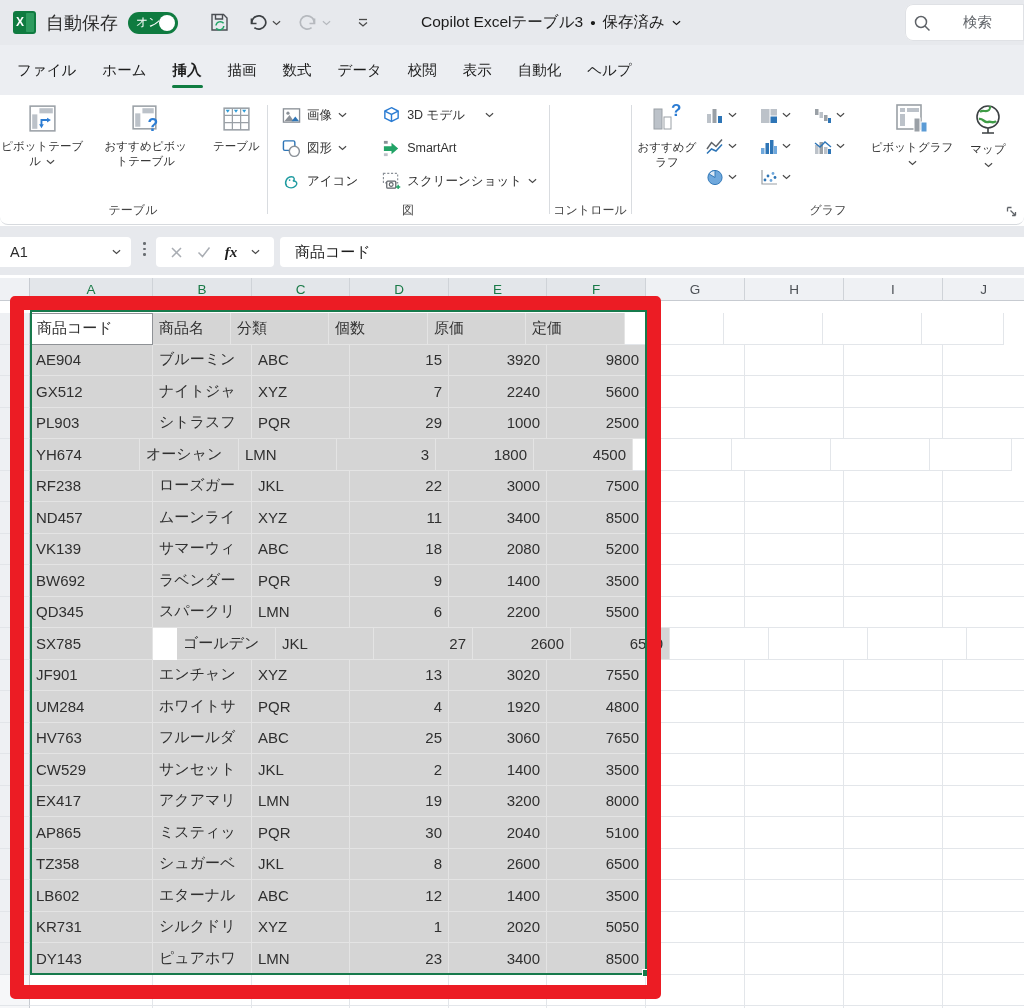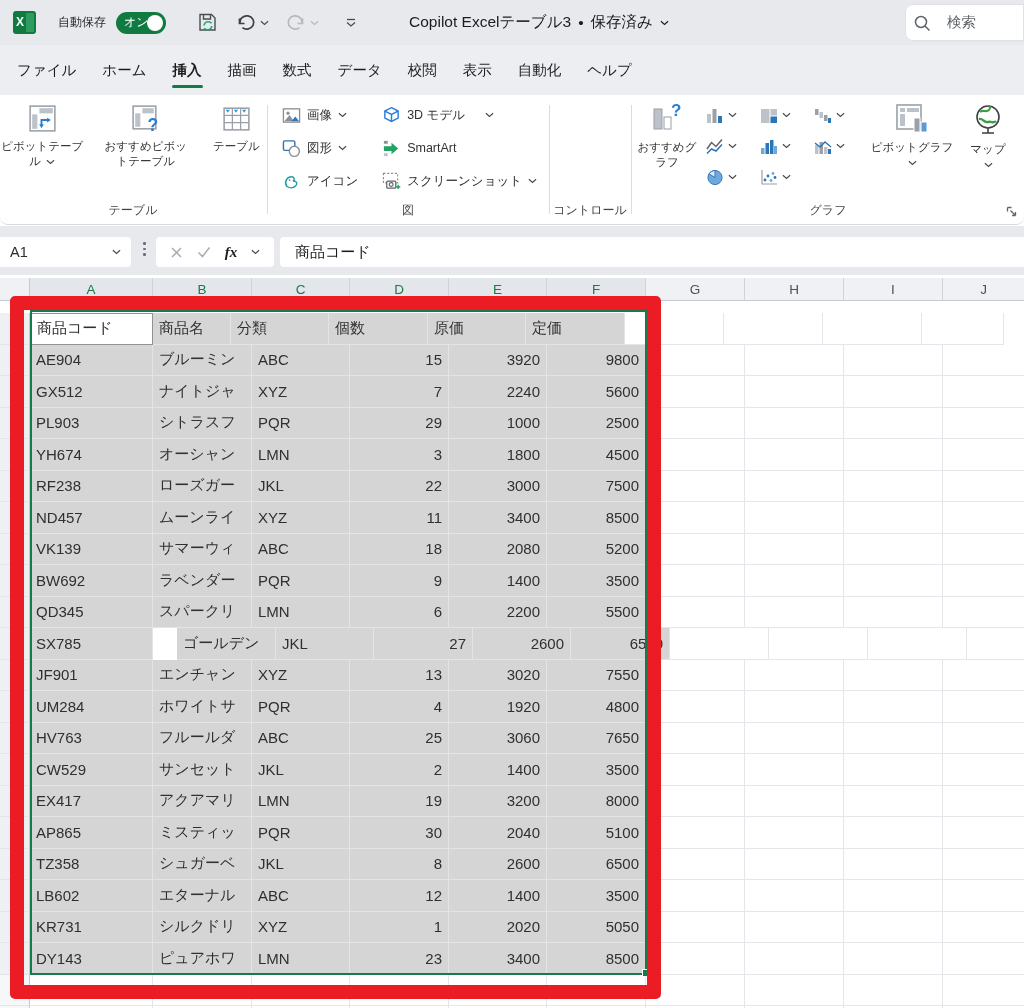--- a/index.html
+++ b/index.html
@@ -6,29 +6,29 @@
   html,body{width:1024px;height:1008px;overflow:hidden}
   body{position:relative;font-family:"Liberation Sans",sans-serif;background:#fff;color:#2b2b2b}
   svg{display:block}
   .chev{width:9px;height:6px;flex:0 0 auto}
 
   
   .titlebar{position:absolute;top:0;left:0;right:0;height:45px;background:#e7e9ed;display:flex;align-items:center}
   .xl-logo{width:23px;height:23px;margin-left:13px;border-radius:3px;background:#0f7b40;position:relative;flex:0 0 auto}
   .xl-logo .strip{position:absolute;right:2px;top:2px;bottom:2px;width:8px;background:#2e9b5f;border-radius:1px}
   .xl-logo .x{position:absolute;left:3px;top:4px;color:#fff;font-weight:bold;font-size:12px}
-  .autosave-label{margin-left:22px;font-size:12px}
+  .autosave-label{margin-left:10px;font-size:18px}
   .toggle{margin-left:10px;width:50px;height:22px;border-radius:11px;background:#0f7b40;display:flex;align-items:center;position:relative;cursor:default}
   .toggle .t-label{color:#fff;font-size:12px;margin-left:8px}
   .toggle .knob{position:absolute;right:3px;top:3px;width:16px;height:16px;border-radius:50%;background:#fff}
   .qat{display:flex;align-items:center}
   .qat-btn{margin-left:16px;display:flex;align-items:center;gap:3px}
   .doc-title{margin-left:52px;display:flex;align-items:center;gap:7px;font-size:15.5px;color:#1c1c1c;white-space:nowrap}
   .search-box{position:absolute;right:0;top:4px;width:119px;height:37px;background:#fff;border-radius:8px 0 0 8px;display:flex;align-items:center;box-shadow:0 0 0 1px #dfe1e5 inset}
-  .search-box .ph{color:#5f6368;font-size:14.5px;margin-left:0}
+  .search-box .ph{color:#5f6368;font-size:14.5px;margin-left:16px}
 
   
   .tabrow{position:absolute;top:45px;left:0;right:0;height:50px;background:#eceef2;display:flex;align-items:stretch;padding-left:4px}
   .tab{padding:0 13px;display:flex;align-items:center;font-size:14.5px;color:#1c1c1c;position:relative;white-space:nowrap}
   .tab.active{font-weight:bold}
   .tab.active::after{content:"";position:absolute;left:12px;right:12px;bottom:7px;height:3px;border-radius:2px;background:#107c41}
 
   
   .ribbon{position:absolute;top:95px;left:0;right:0;height:130px;background:#fff;border-bottom:1px solid #d7dade;border-radius:0 0 8px 8px}
   .rgroup{position:absolute;top:0;bottom:0}
@@ -488,21 +488,21 @@
         <div class="cell sel numr" style="width: 99px;">29</div>
         <div class="cell sel numr" style="width: 98px;">1000</div>
         <div class="cell sel numr" style="width: 99px;">2500</div>
         <div class="cell" style="width: 99px;"></div>
         <div class="cell" style="width: 99px;"></div>
         <div class="cell" style="width: 99px;"></div>
         <div class="cell" style="width: 82px;"></div>
       </div>
       <div class="grow">
         <div class="rowhdr sel">5</div>
-        <div class="cell sel" style="width: 123px;">YH674</div>
+        <div class="cell sel" style="width: 110px;">YH674</div>
         <div class="cell sel" style="width: 99px;">オーシャン</div>
         <div class="cell sel" style="width: 98px;">LMN</div>
         <div class="cell sel numr" style="width: 99px;">3</div>
         <div class="cell sel numr" style="width: 98px;">1800</div>
         <div class="cell sel numr" style="width: 99px;">4500</div>
         <div class="cell" style="width: 99px;"></div>
         <div class="cell" style="width: 99px;"></div>
         <div class="cell" style="width: 99px;"></div>
         <div class="cell" style="width: 82px;"></div>
       </div>

